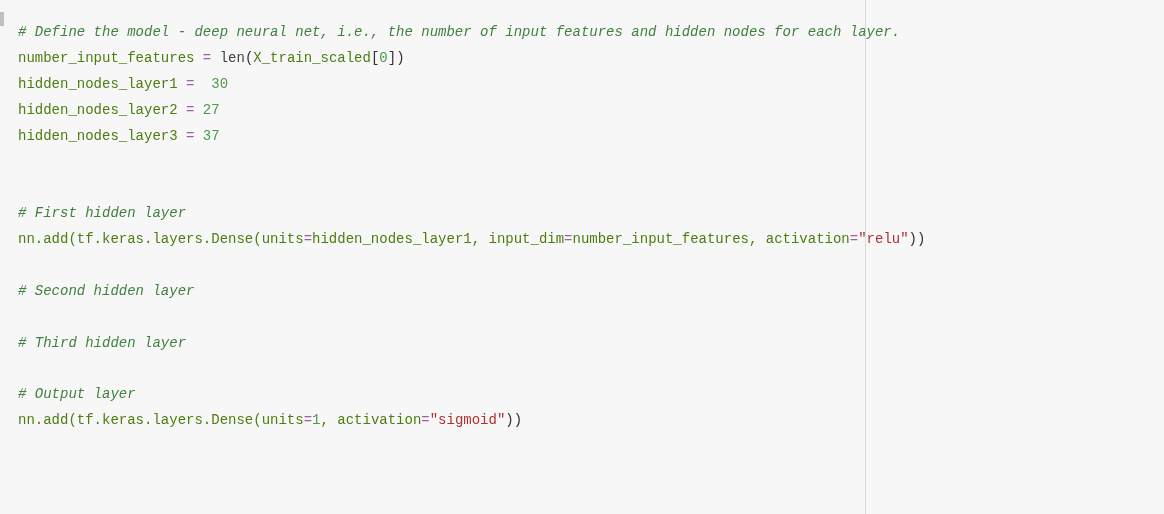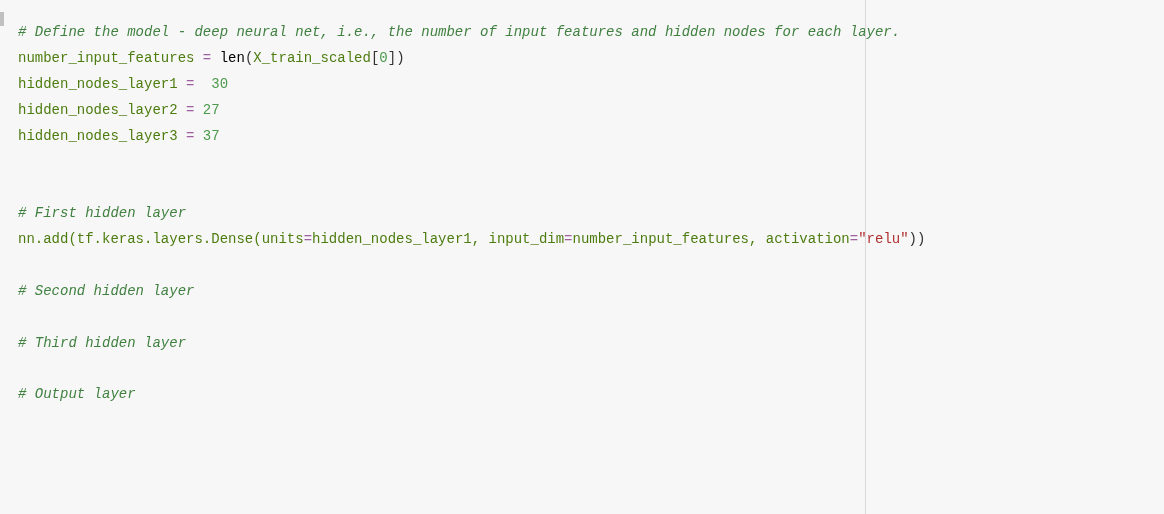--- a/index.html
+++ b/index.html
@@ -16,21 +16,21 @@
   }
   .code-area {
     padding-left: 12px;
     color: #333;
     margin-top: 10px;
   }
   .line { white-space: pre; }
   .comment { color: #408040; font-style: italic; }
   .ident { color: #4d7c0f; }
   .op { color: #a060a0; }
-  .func { color: #000000; }
+  .func { color: #404040; }
   .paren { color: #333; }
   .bracket { color: #333; }
   .num { color: #4a9a4a; }
   .str { color: #b03030; }
   .ruler {
     position: absolute;
     top: 0;
     right: 298px;
     width: 1px;
     height: 100%;
@@ -79,14 +79,15 @@
 
 <div class="line">&nbsp;</div>
 
 <div class="line"><span class="comment"># Third hidden layer</span></div>
 
 
 <div class="line">&nbsp;</div>
 
 <div class="line"><span class="comment"># Output layer</span></div>
 
+<div class="line"><span class="ident">nn.add(tf.keras.layers.Dense(units</span><span class="op">=</span><span class="num">1</span><span class="ident">, activation</span><span class="op">=</span><span class="str">"sigmoid"</span><span class="paren">))</span></div>
 
 </div>
 
 </body></html>

